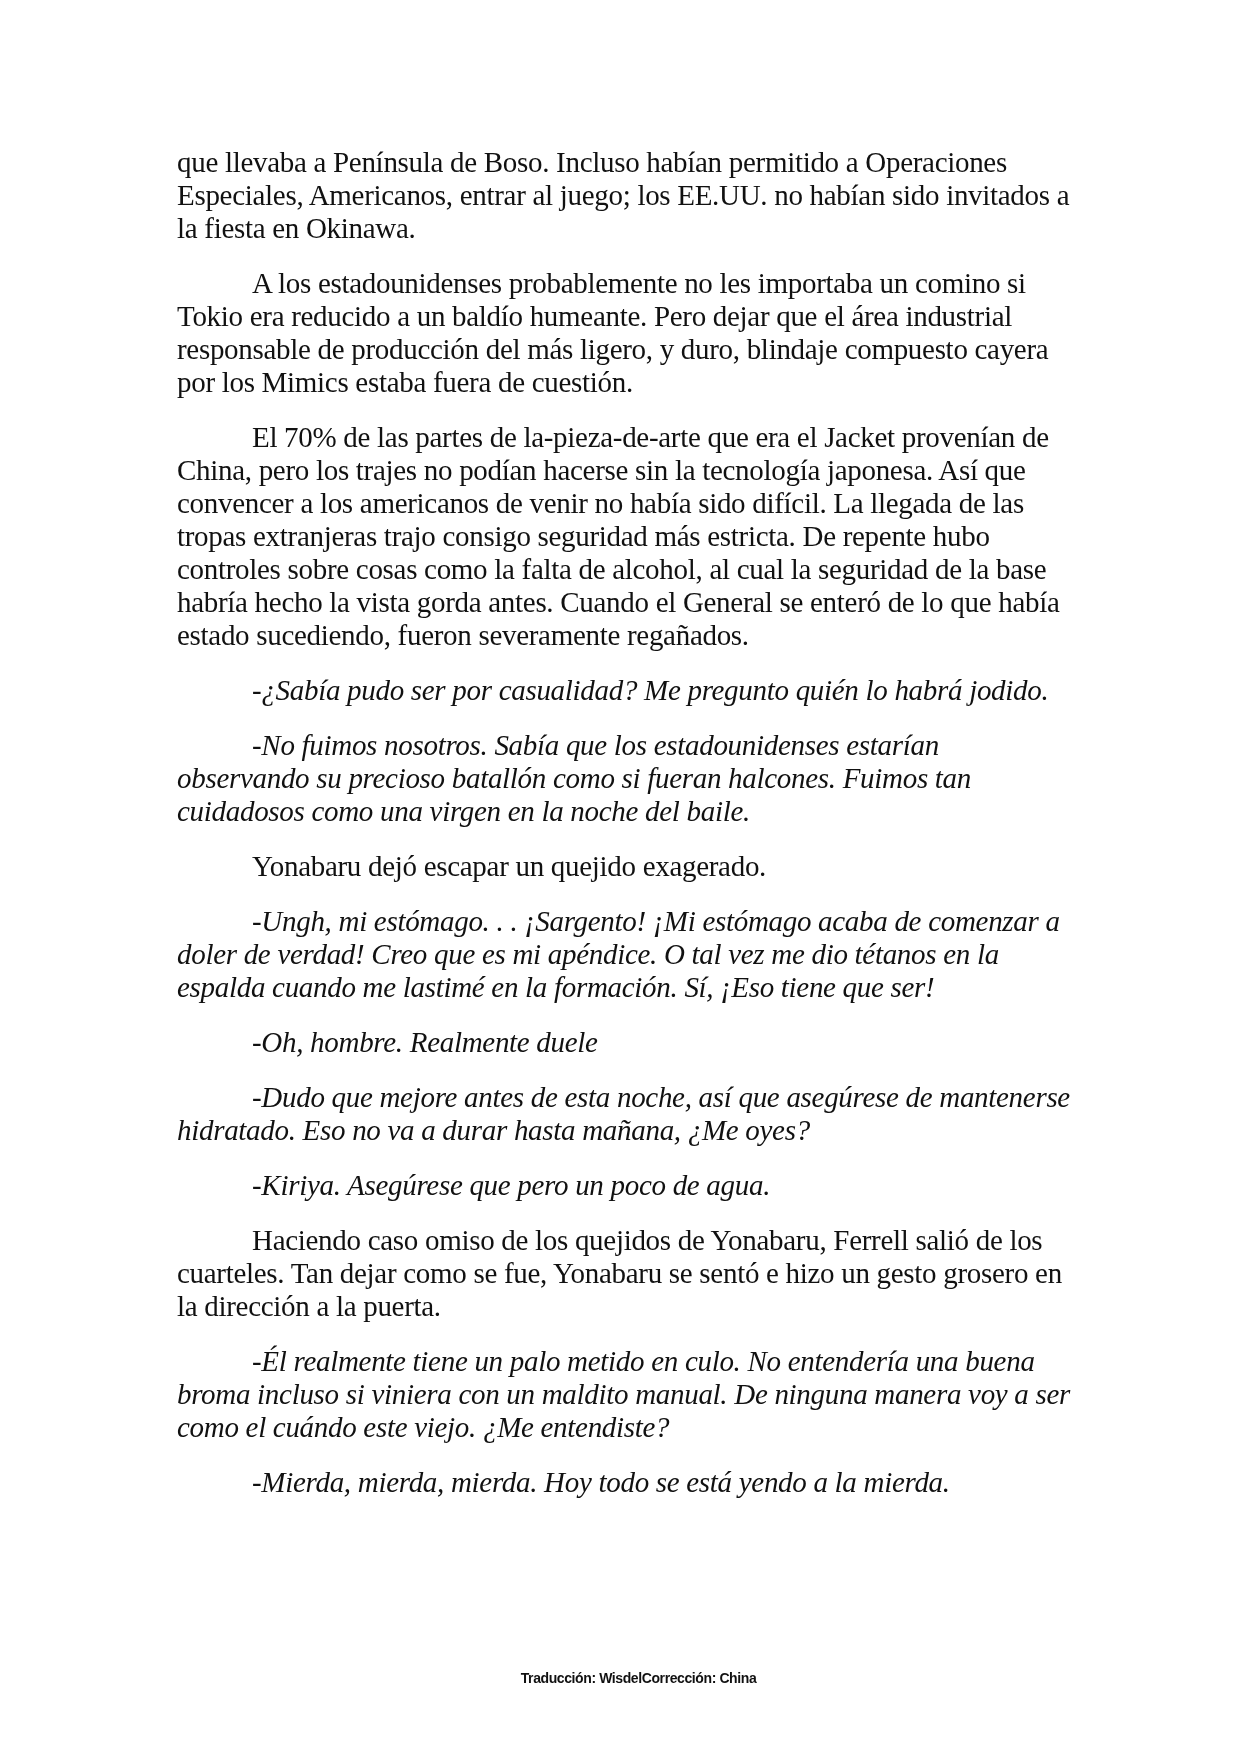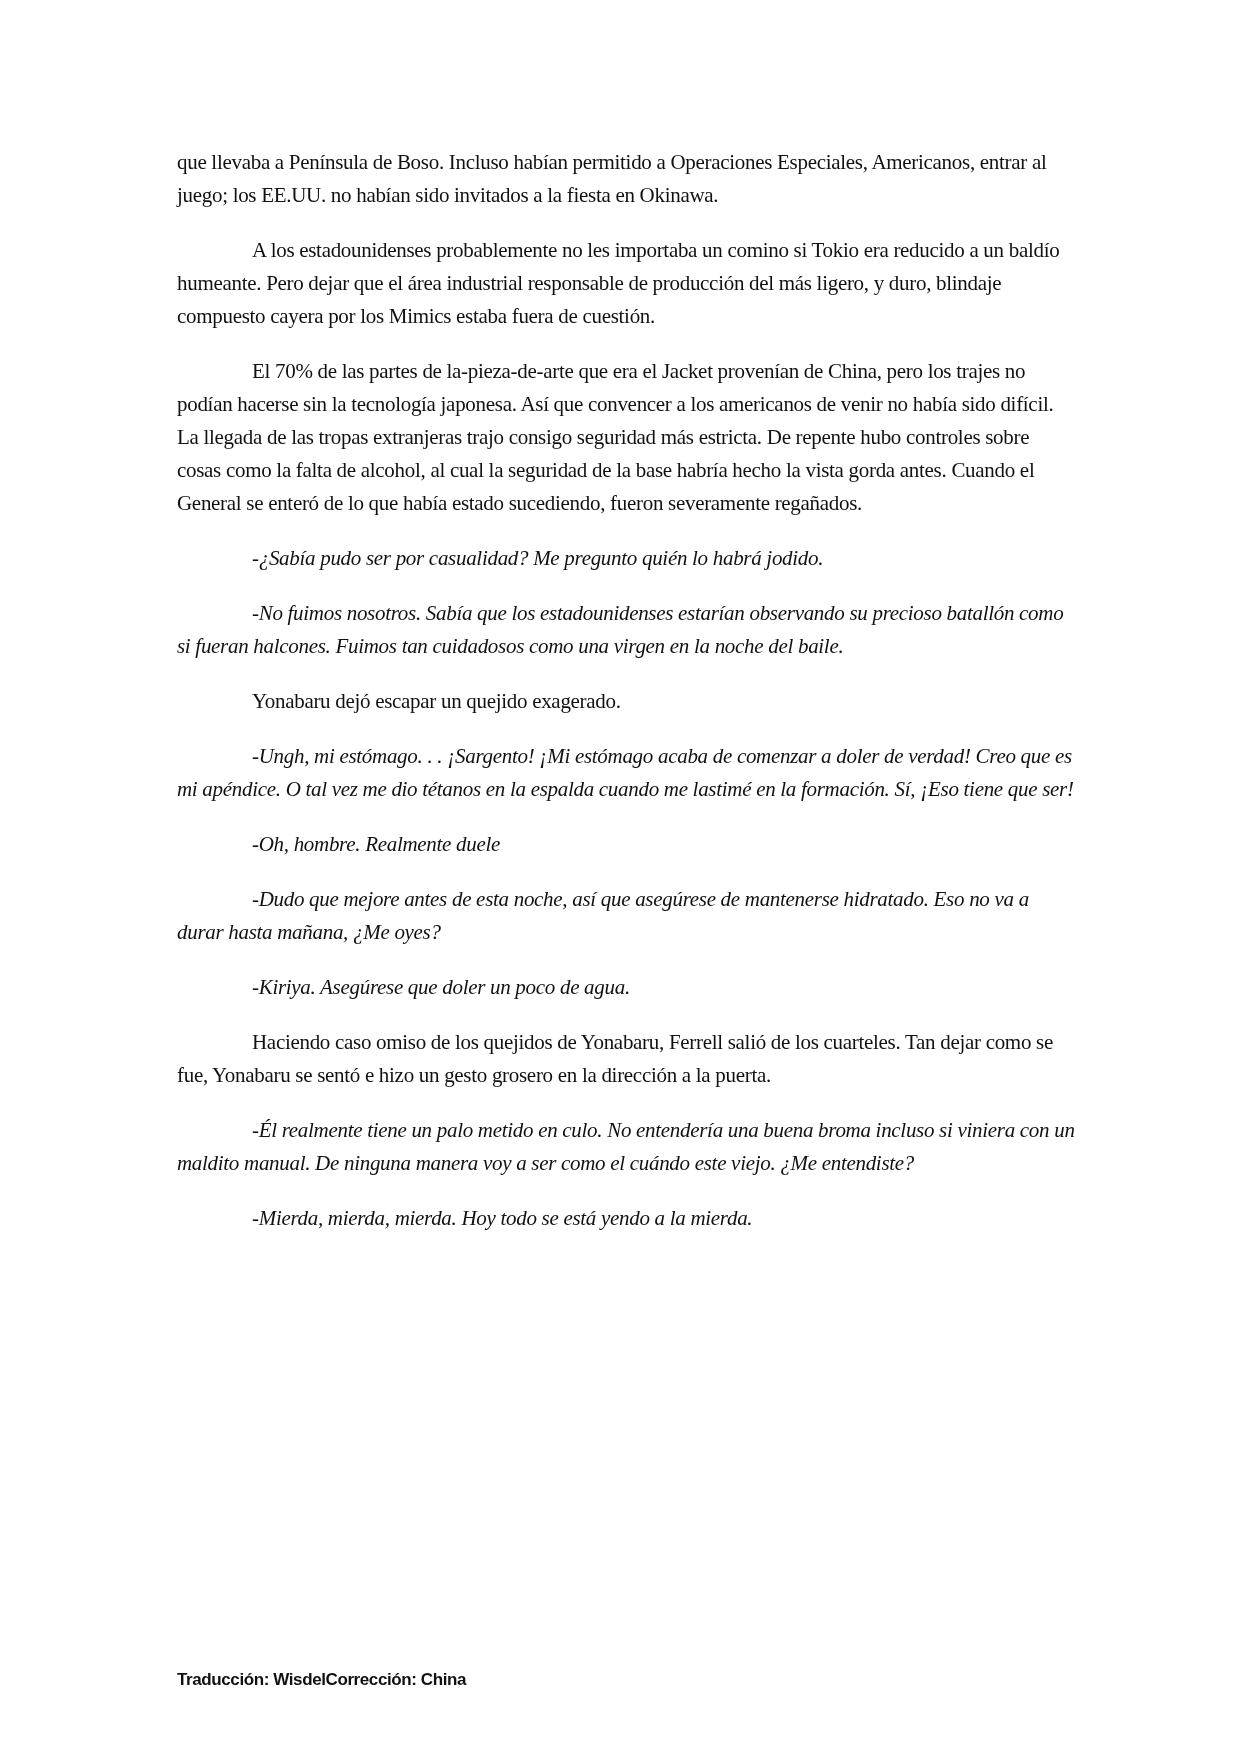--- a/index.html
+++ b/index.html
@@ -3,56 +3,56 @@
   <meta charset="utf-8">
   <style>
     html, body { margin: 0; padding: 0; background: #ffffff; }
     body { width: 1241px; height: 1754px; position: relative; overflow: hidden; }
     .page {
       position: absolute;
       left: 177px;
       top: 146px;
       width: 900px;
       font-family: "Liberation Serif", "DejaVu Serif", serif;
-      font-size: 21px;
+      font-size: 29px;
       line-height: 33px;
       color: #111111;
       letter-spacing: -0.3px;
     }
     .para { margin: 0 0 22px 0; }
     .indent { text-indent: 75px; }
     .italic { font-style: italic; }
     .footer {
       position: absolute;
       top: 1670px;
       left: 177px;
       width: 923px;
       display: flex;
-      justify-content: flex-start;
+      justify-content: center;
       font-family: "Liberation Sans", "DejaVu Sans", sans-serif;
       font-weight: bold;
-      font-size: 17px;
+      font-size: 14px;
       color: #111111;
       letter-spacing: -0.4px;
     }
   </style>
 </head>
 <body>
 
 <div class="page">
   <p class="para">que llevaba a Península de Boso. Incluso habían permitido a Operaciones Especiales, Americanos, entrar al juego; los EE.UU. no habían sido invitados a la fiesta en Okinawa.</p>
   <p class="para indent">A los estadounidenses probablemente no les importaba un comino si Tokio era reducido a un baldío humeante. Pero dejar que el área industrial responsable de producción del más ligero, y duro, blindaje compuesto cayera por los Mimics estaba fuera de cuestión.</p>
   <p class="para indent">El 70% de las partes de la-pieza-de-arte que era el Jacket provenían de China, pero los trajes no podían hacerse sin la tecnología japonesa. Así que convencer a los americanos de venir no había sido difícil. La llegada de las tropas extranjeras trajo consigo seguridad más estricta. De repente hubo controles sobre cosas como la falta de alcohol, al cual la seguridad de la base habría hecho la vista gorda antes. Cuando el General se enteró de lo que había estado sucediendo, fueron severamente regañados.</p>
   <p class="para indent italic">-¿Sabía pudo ser por casualidad? Me pregunto quién lo habrá jodido.</p>
   <p class="para indent italic">-No fuimos nosotros. Sabía que los estadounidenses estarían observando su precioso batallón como si fueran halcones. Fuimos tan cuidadosos como una virgen en la noche del baile.</p>
   <p class="para indent">Yonabaru dejó escapar un quejido exagerado.</p>
   <p class="para indent italic">-Ungh, mi estómago. . . ¡Sargento! ¡Mi estómago acaba de comenzar a doler de verdad! Creo que es mi apéndice. O tal vez me dio tétanos en la espalda cuando me lastimé en la formación. Sí, ¡Eso tiene que ser!</p>
   <p class="para indent italic">-Oh, hombre. Realmente duele</p>
   <p class="para indent italic">-Dudo que mejore antes de esta noche, así que asegúrese de mantenerse hidratado. Eso no va a durar hasta mañana, ¿Me oyes?</p>
-  <p class="para indent italic">-Kiriya. Asegúrese que doler un poco de agua.</p>
+  <p class="para indent italic">-Kiriya. Asegúrese que pero un poco de agua.</p>
   <p class="para indent"> Haciendo caso omiso de los quejidos de Yonabaru, Ferrell salió de los cuarteles. Tan dejar como se fue, Yonabaru se sentó e hizo un gesto grosero en la dirección a la puerta.</p>
   <p class="para indent italic">-Él realmente tiene un palo metido en culo. No entendería una buena broma incluso si viniera con un maldito manual. De ninguna manera voy a ser como el cuándo este viejo. ¿Me entendiste?</p>
   <p class="para indent italic">-Mierda, mierda, mierda. Hoy todo se está yendo a la mierda.</p>
 </div>
 
 <div class="footer">
   <span>Traducción: Wisdel</span>
   <span>Corrección: China</span>
 </div>
 

